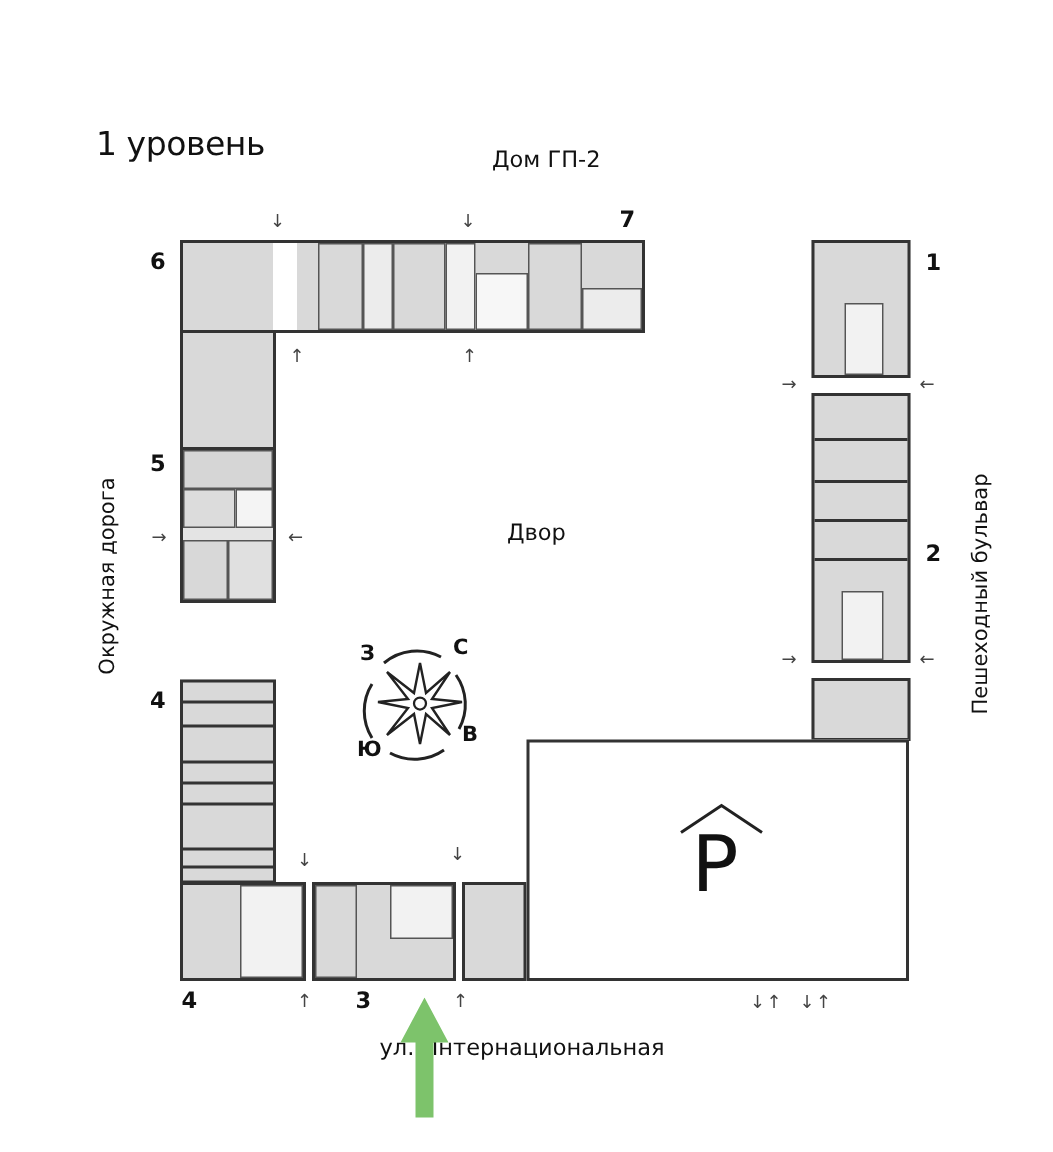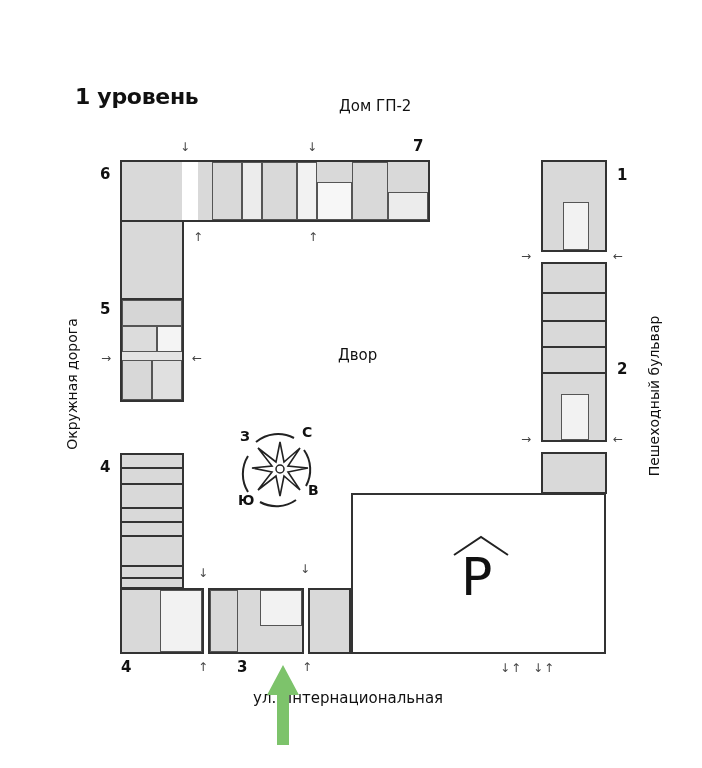--- a/index.html
+++ b/index.html
@@ -1,19 +1,19 @@
 <!DOCTYPE html>
 <html><head>
 <meta charset="utf-8">
 <style>
   html, body { margin:0; padding:0; background:#ffffff; }
   body { width:702px; height:768px; position:relative; overflow:hidden; font-family:"DejaVu Sans", sans-serif; color:#111; }
   .abs { position:absolute; }
-  .title { left:75px; top:84px; font-size:22px; font-weight:bold; letter-spacing:-0.3px; }
-  .house { left:328px; top:97px; font-size:15px;margin-left:11px; }
+  .title { left:64px; top:84px; font-size:22px; font-weight:normal; letter-spacing:-0.3px; }
+  .house { left:328px; top:97px; font-size:15px; }
   .num { font-size:15px; font-weight:bold; }
   .street { font-size:15px; }
   .yard { left:338px; top:346px; font-size:15px; }
   .arrow { font-size:12px; color:#444; line-height:12px; }
   .block { background:#d9d9d9; border:2px solid #333; box-sizing:border-box; }
   .room-light { background:#ececec; }
   .cell { position:absolute; border:1px solid #555; box-sizing:border-box; }
   .parking { left:351px; top:493px; width:255px; height:161px; border:2px solid #333; box-sizing:border-box; background:#fff; }
   .p-letter { font-size:52px; font-family:"DejaVu Sans", sans-serif; left:108px; top:52px; }
   .compass-lbl { font-size:14px; font-weight:bold; }

